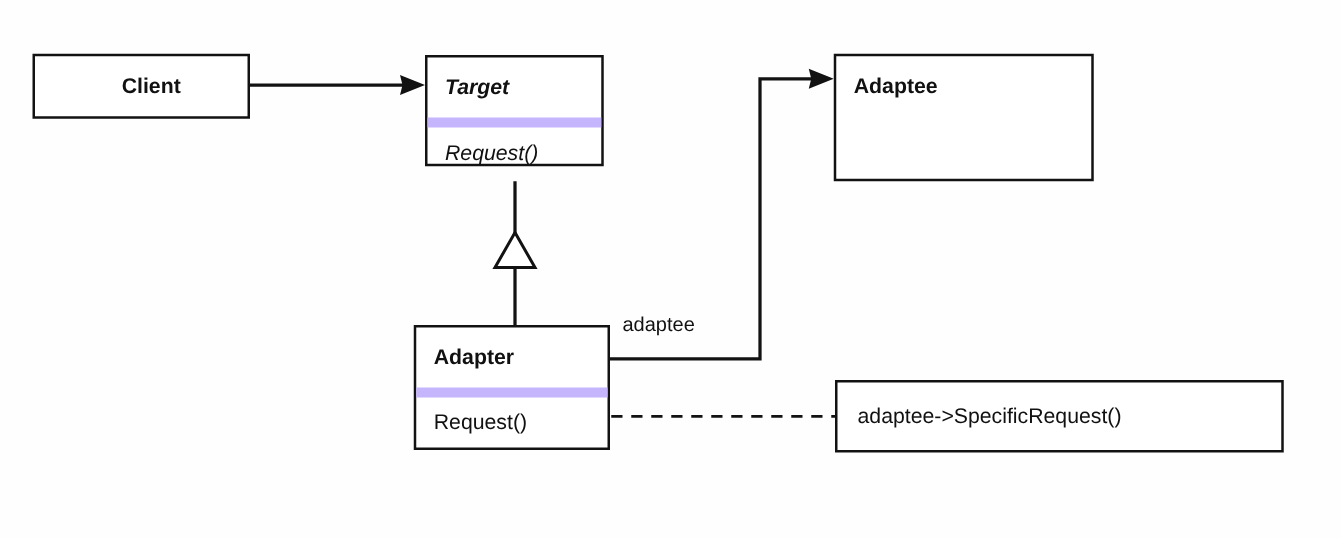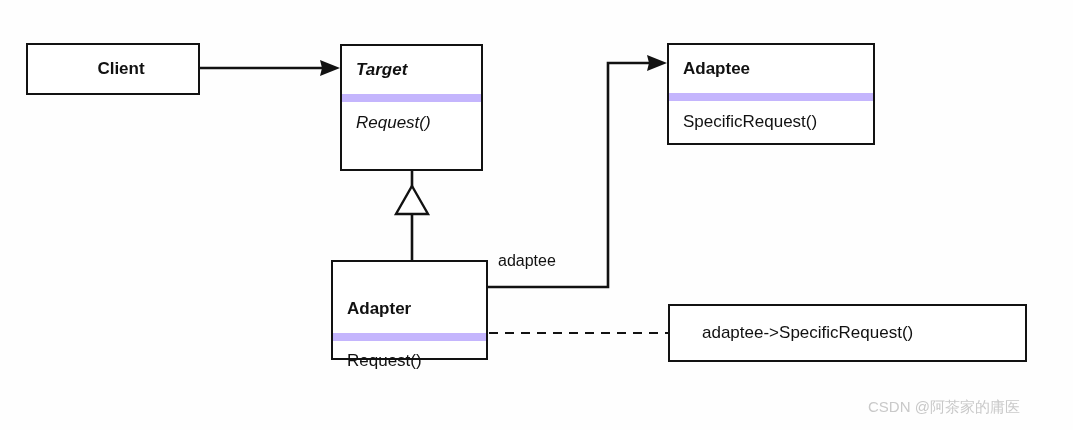--- a/index.html
+++ b/index.html
@@ -56,21 +56,21 @@
   }
   
   .notebox {
     position: absolute;
     box-sizing: border-box;
     background: #ffffff;
     border: 2px solid #121212;
     z-index: 3;
     display: flex;
     align-items: center;
-    padding-left: 32px;
+    padding-left: 16px;
     font-size: 17px;
     color: #111111;
     white-space: nowrap;
   }
   
   .edgelabel {
     position: absolute;
     font-size: 16px;
     color: #111111;
     background: #fefefe;
@@ -112,36 +112,34 @@
     <line x1="473" y1="333" x2="668" y2="333" stroke="#121212" stroke-width="2.2" stroke-dasharray="9 7"></line>
 
     <polygon points="989,306 1025,306 1025,342" fill="#a9a9a9" stroke="#121212" stroke-width="1.6" stroke-linejoin="miter"></polygon>
     <polygon points="990,307 1024,341 1000,341 1000,324" fill="#ffffff" stroke="#121212" stroke-width="1.8" stroke-linejoin="miter"></polygon>
   </svg>
 
   <div class="umlbox" style="left:26px; top:43px; width:174px; height:52px;">
     <div class="compartment name center-title" style="height:48px;">Client</div>
   </div>
 
-  <div class="umlbox" style="left:340px; top:44px; width:143px; height:127px;">
+  <div class="umlbox" style="left:340px; top:44px; width:143px; height:89px;">
     <div class="compartment name abstract" style="height:48px;">Target</div>
     <div class="compartment ops abstract" style="height:49px;">Request()</div>
   </div>
 
   <div class="umlbox" style="left:667px; top:43px; width:208px; height:102px;">
     <div class="compartment name" style="height:48px;">Adaptee</div>
-    <div class="compartment ops" style="height:50px;">SpecificRequest()</div>
   </div>
 
   <div class="umlbox" style="left:331px; top:260px; width:157px; height:100px;">
-    <div class="compartment name" style="height:48px;margin-top:23px;">Adapter</div>
+    <div class="compartment name" style="height:48px;">Adapter</div>
     <div class="compartment ops" style="height:48px;">Request()</div>
   </div>
 
   <div class="edgelabel" style="left:496px; top:252px;">adaptee</div>
 
   <div class="notebox" style="left:668px; top:304px; width:359px; height:58px;">
     <span>adaptee-&gt;SpecificRequest()</span>
   </div>
 
-  <div class="watermark" style="left:868px; top:398px;">CSDN @阿茶家的庸医</div>
 
 </div>
 
 </body></html>

